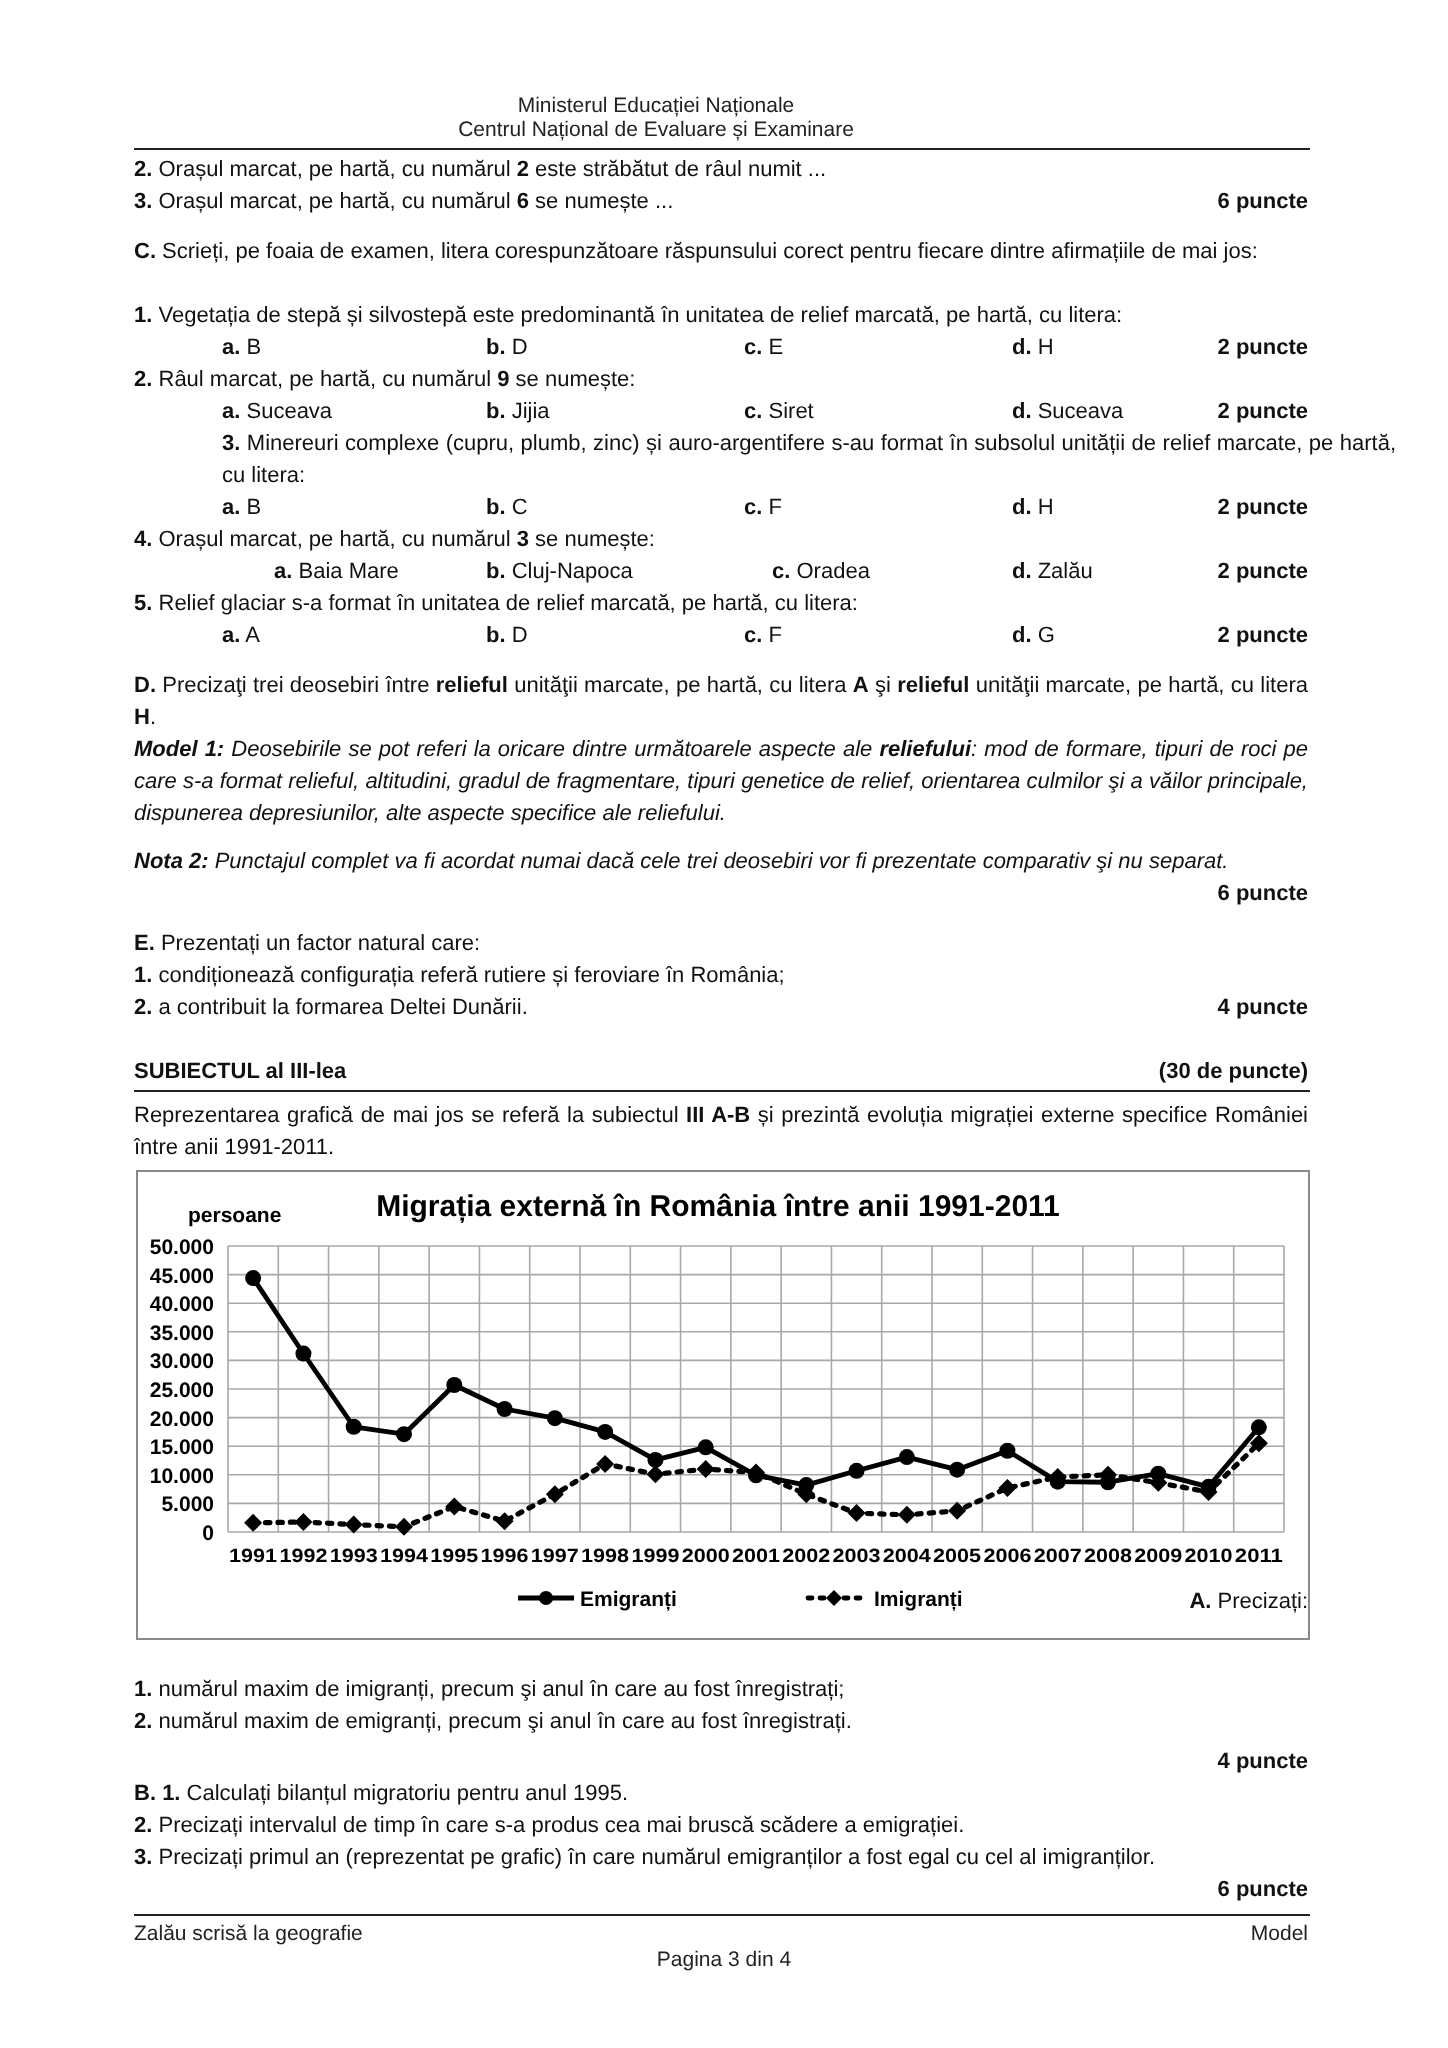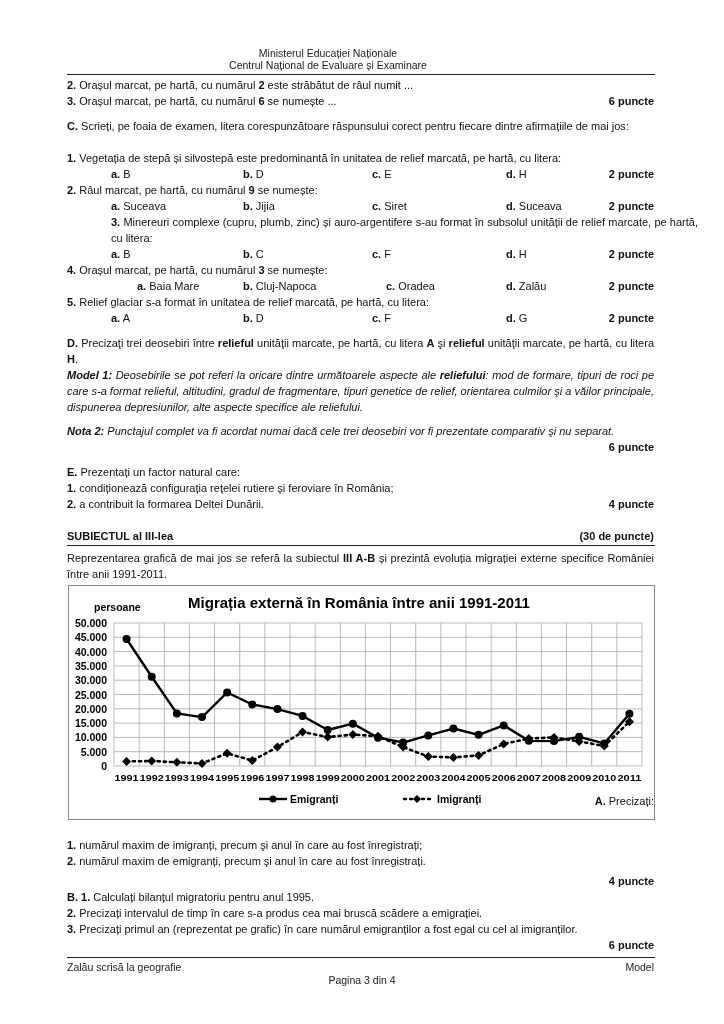--- a/index.html
+++ b/index.html
@@ -103,21 +103,21 @@
   <b><i>Nota 2:</i></b><i> Punctajul complet va fi acordat numai dacă cele trei deosebiri vor fi prezentate comparativ şi nu separat.</i>
 </div>
 <div class="line" style="top:439px;">
   <span class="pts">6 puncte</span>
 </div>
 
 <div class="line" style="top:464px;">
   <b>E.</b><span> Prezentați un factor natural care:</span>
 </div>
 <div class="line" style="top:480px;">
-  <b>1.</b><span> condiționează configurația rețelei rutiere și feroviare în România;</span>
+  <b>1.</b><span> condiționează configurația referă rutiere și feroviare în România;</span>
 </div>
 <div class="line" style="top:496px;">
   <b>2.</b><span> a contribuit la formarea Deltei Dunării.</span>
   <span class="pts">4 puncte</span>
 </div>
 
 <div class="line" style="top:528px; font-weight:bold;">
   <span>SUBIECTUL al III-lea</span>
   <span class="pts">(30 de puncte)</span>
 </div>

